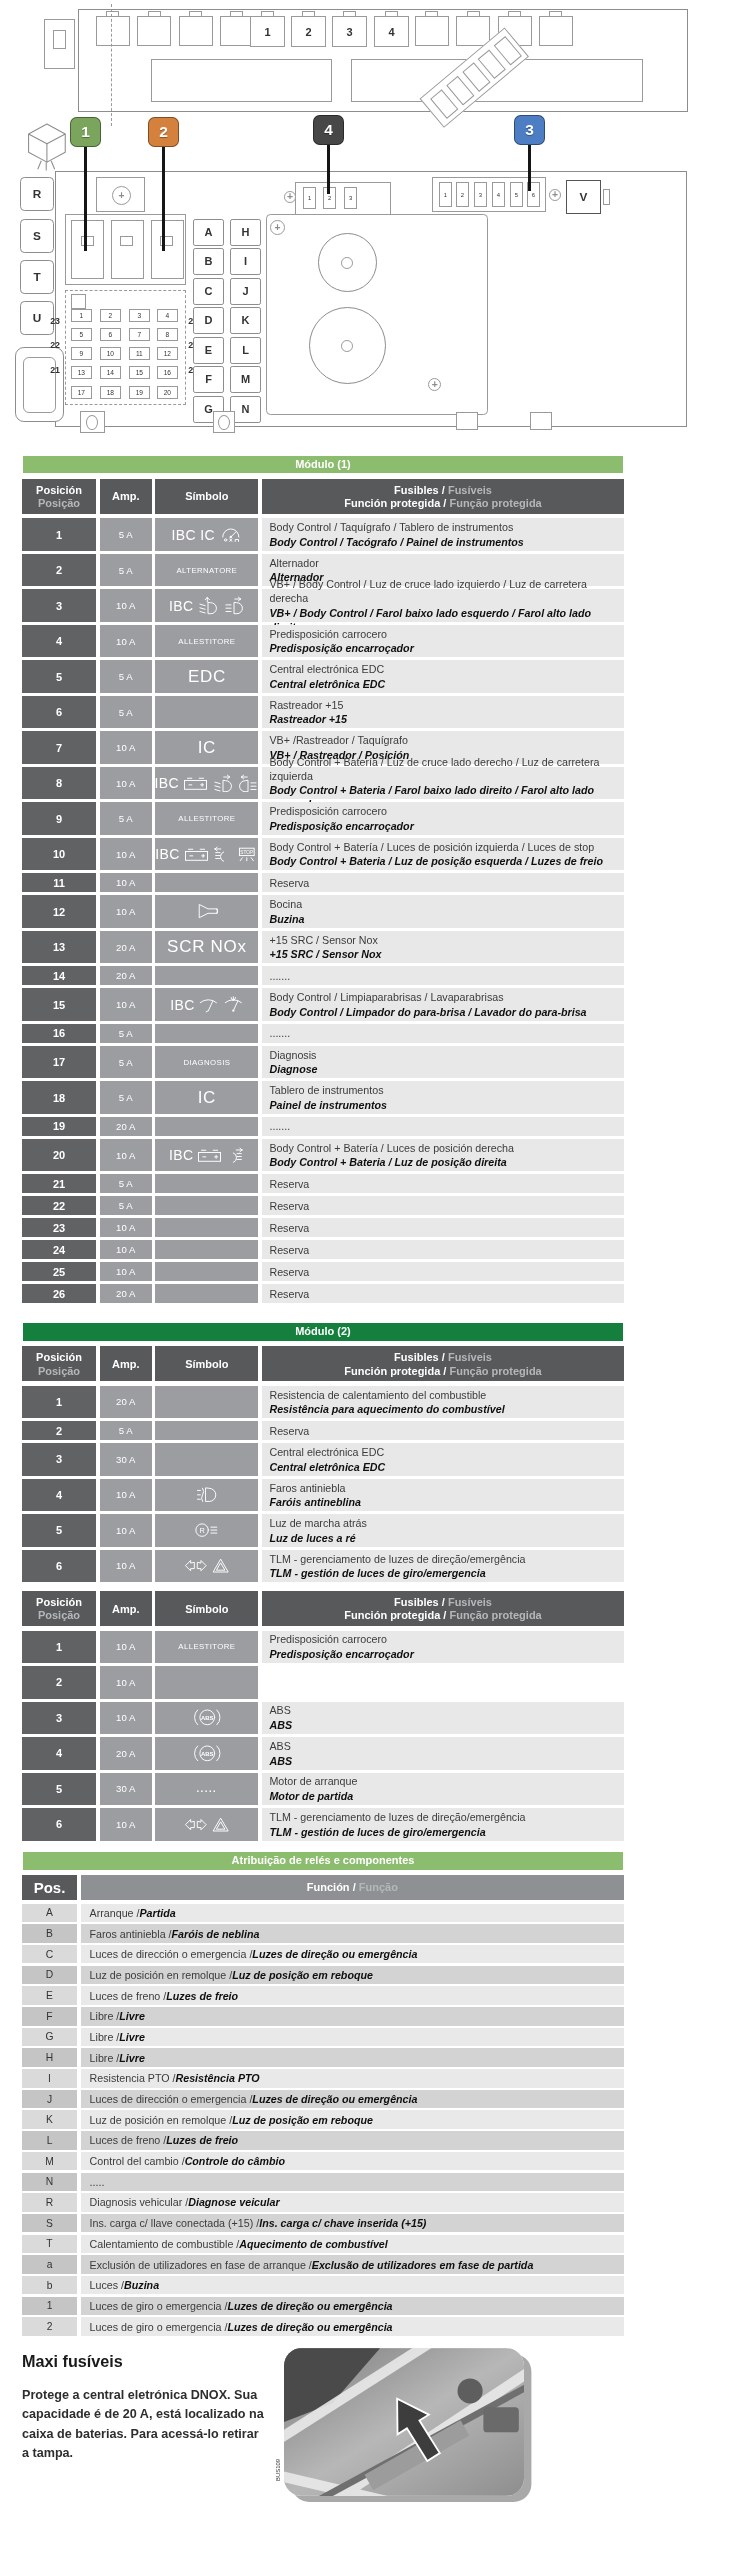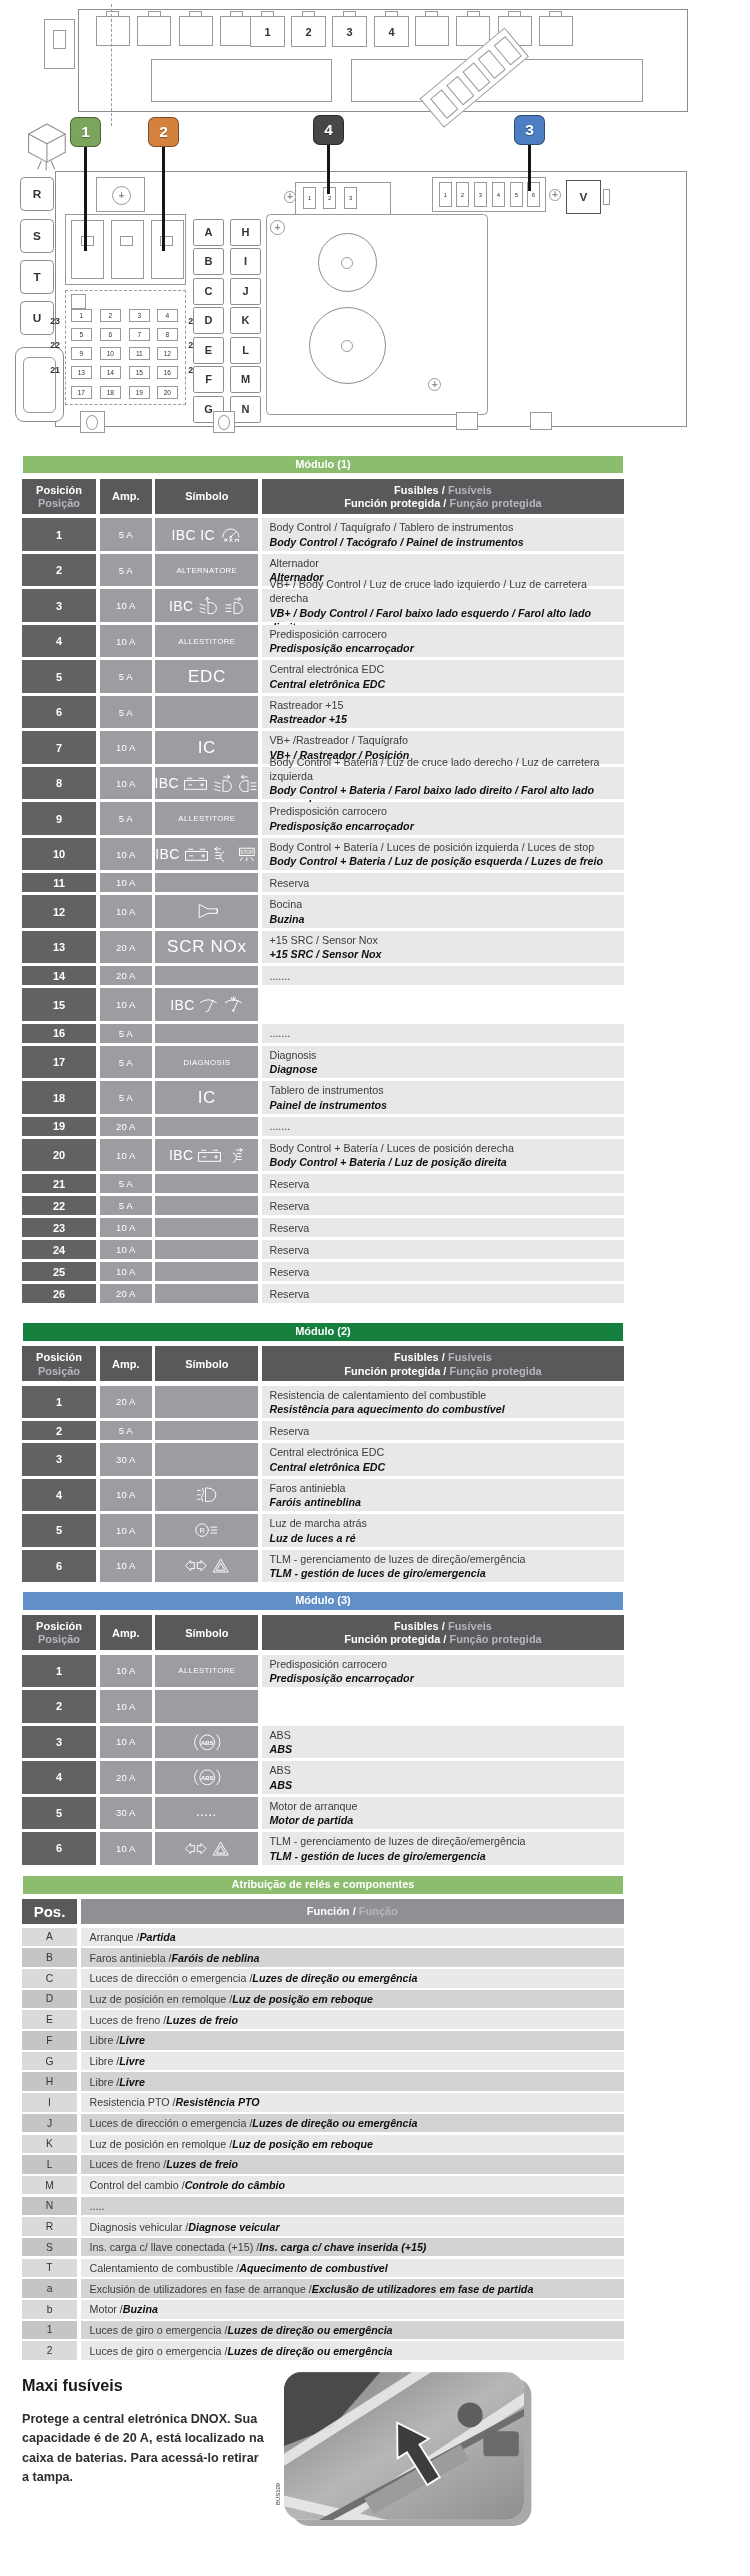--- a/index.html
+++ b/index.html
@@ -462,20 +462,24 @@
               </span>
               <span class="sym-icon">
                 <svg width="20.7" height="16.2" viewBox="0 0 28 22">
                   <path d="M3 9 A 17 17 0 0 1 25 9" stroke="#fff" fill="none" stroke-width="1.3" stroke-linecap="round"></path>
                   <path d="M14 20 L20 7" stroke="#fff" fill="none" stroke-width="1.3" stroke-linecap="round"></path>
                   <path d="M11 2 l2 4 M14 1 v5 M17 2 l-2 4" stroke="#fff" fill="none" stroke-width="1.3" stroke-linecap="round"></path>
                   <circle cx="14" cy="20" r="1.5" fill="#fff"></circle>
                 </svg>
               </span>
             </div>
+            <div class="mc c-desc">
+              <div class="es">Body Control / Limpiaparabrisas / Lavaparabrisas</div>
+              <div class="pt">Body Control / Limpador do para-brisa / Lavador do para-brisa</div>
+            </div>
           </div>
           <div class="mrow h1">
             <div class="mc c-pos">16</div>
             <div class="mc c-amp">5 A</div>
             <div class="mc c-sym"></div>
             <div class="mc c-desc">
               <div class="es">.......</div>
             </div>
           </div>
           <div class="mrow h2">
@@ -672,21 +676,20 @@
                 </svg>
               </span>
             </div>
             <div class="mc c-desc">
               <div class="es">TLM - gerenciamento de luzes de direção/emergência</div>
               <div class="pt">TLM - gestión de luces de giro/emergencia</div>
             </div>
           </div>
         </section>
         <section class="mod-sec">
-          <div class="mod-title" style="background: rgb(97, 144, 201);">Módulo (3)</div>
           <div class="mhead">
             <div class="hc c-pos-h">
               <div>Posición</div>
               <div class="pt-h2">Posição</div>
             </div>
             <div class="hc c-amp-h">Amp.</div>
             <div class="hc c-sym-h">Símbolo</div>
             <div class="hc c-desc-h">
               <div><span>Fusibles</span><span class="sl"> / </span><span class="pt-h2">Fusíveis</span></div>
               <div><span>Función protegida</span><span class="sl"> / </span><span class="pt-h2">Função protegida</span></div>
@@ -909,21 +912,21 @@
           <div class="rrow dk">
             <div class="r-pos">a</div>
             <div class="r-func">
               <span class="es">Exclusión de utilizadores en fase de arranque / </span>
               <span class="pt">Exclusão de utilizadores em fase de partida</span>
             </div>
           </div>
           <div class="rrow lt">
             <div class="r-pos">b</div>
             <div class="r-func">
-              <span class="es">Motor / </span>
+              <span class="es">Luces / </span>
               <span class="pt">Buzina</span>
             </div>
           </div>
           <div class="rrow dk">
             <div class="r-pos">1</div>
             <div class="r-func">
               <span class="es">Luces de giro o emergencia / </span>
               <span class="pt">Luzes de direção ou emergência</span>
             </div>
           </div>

